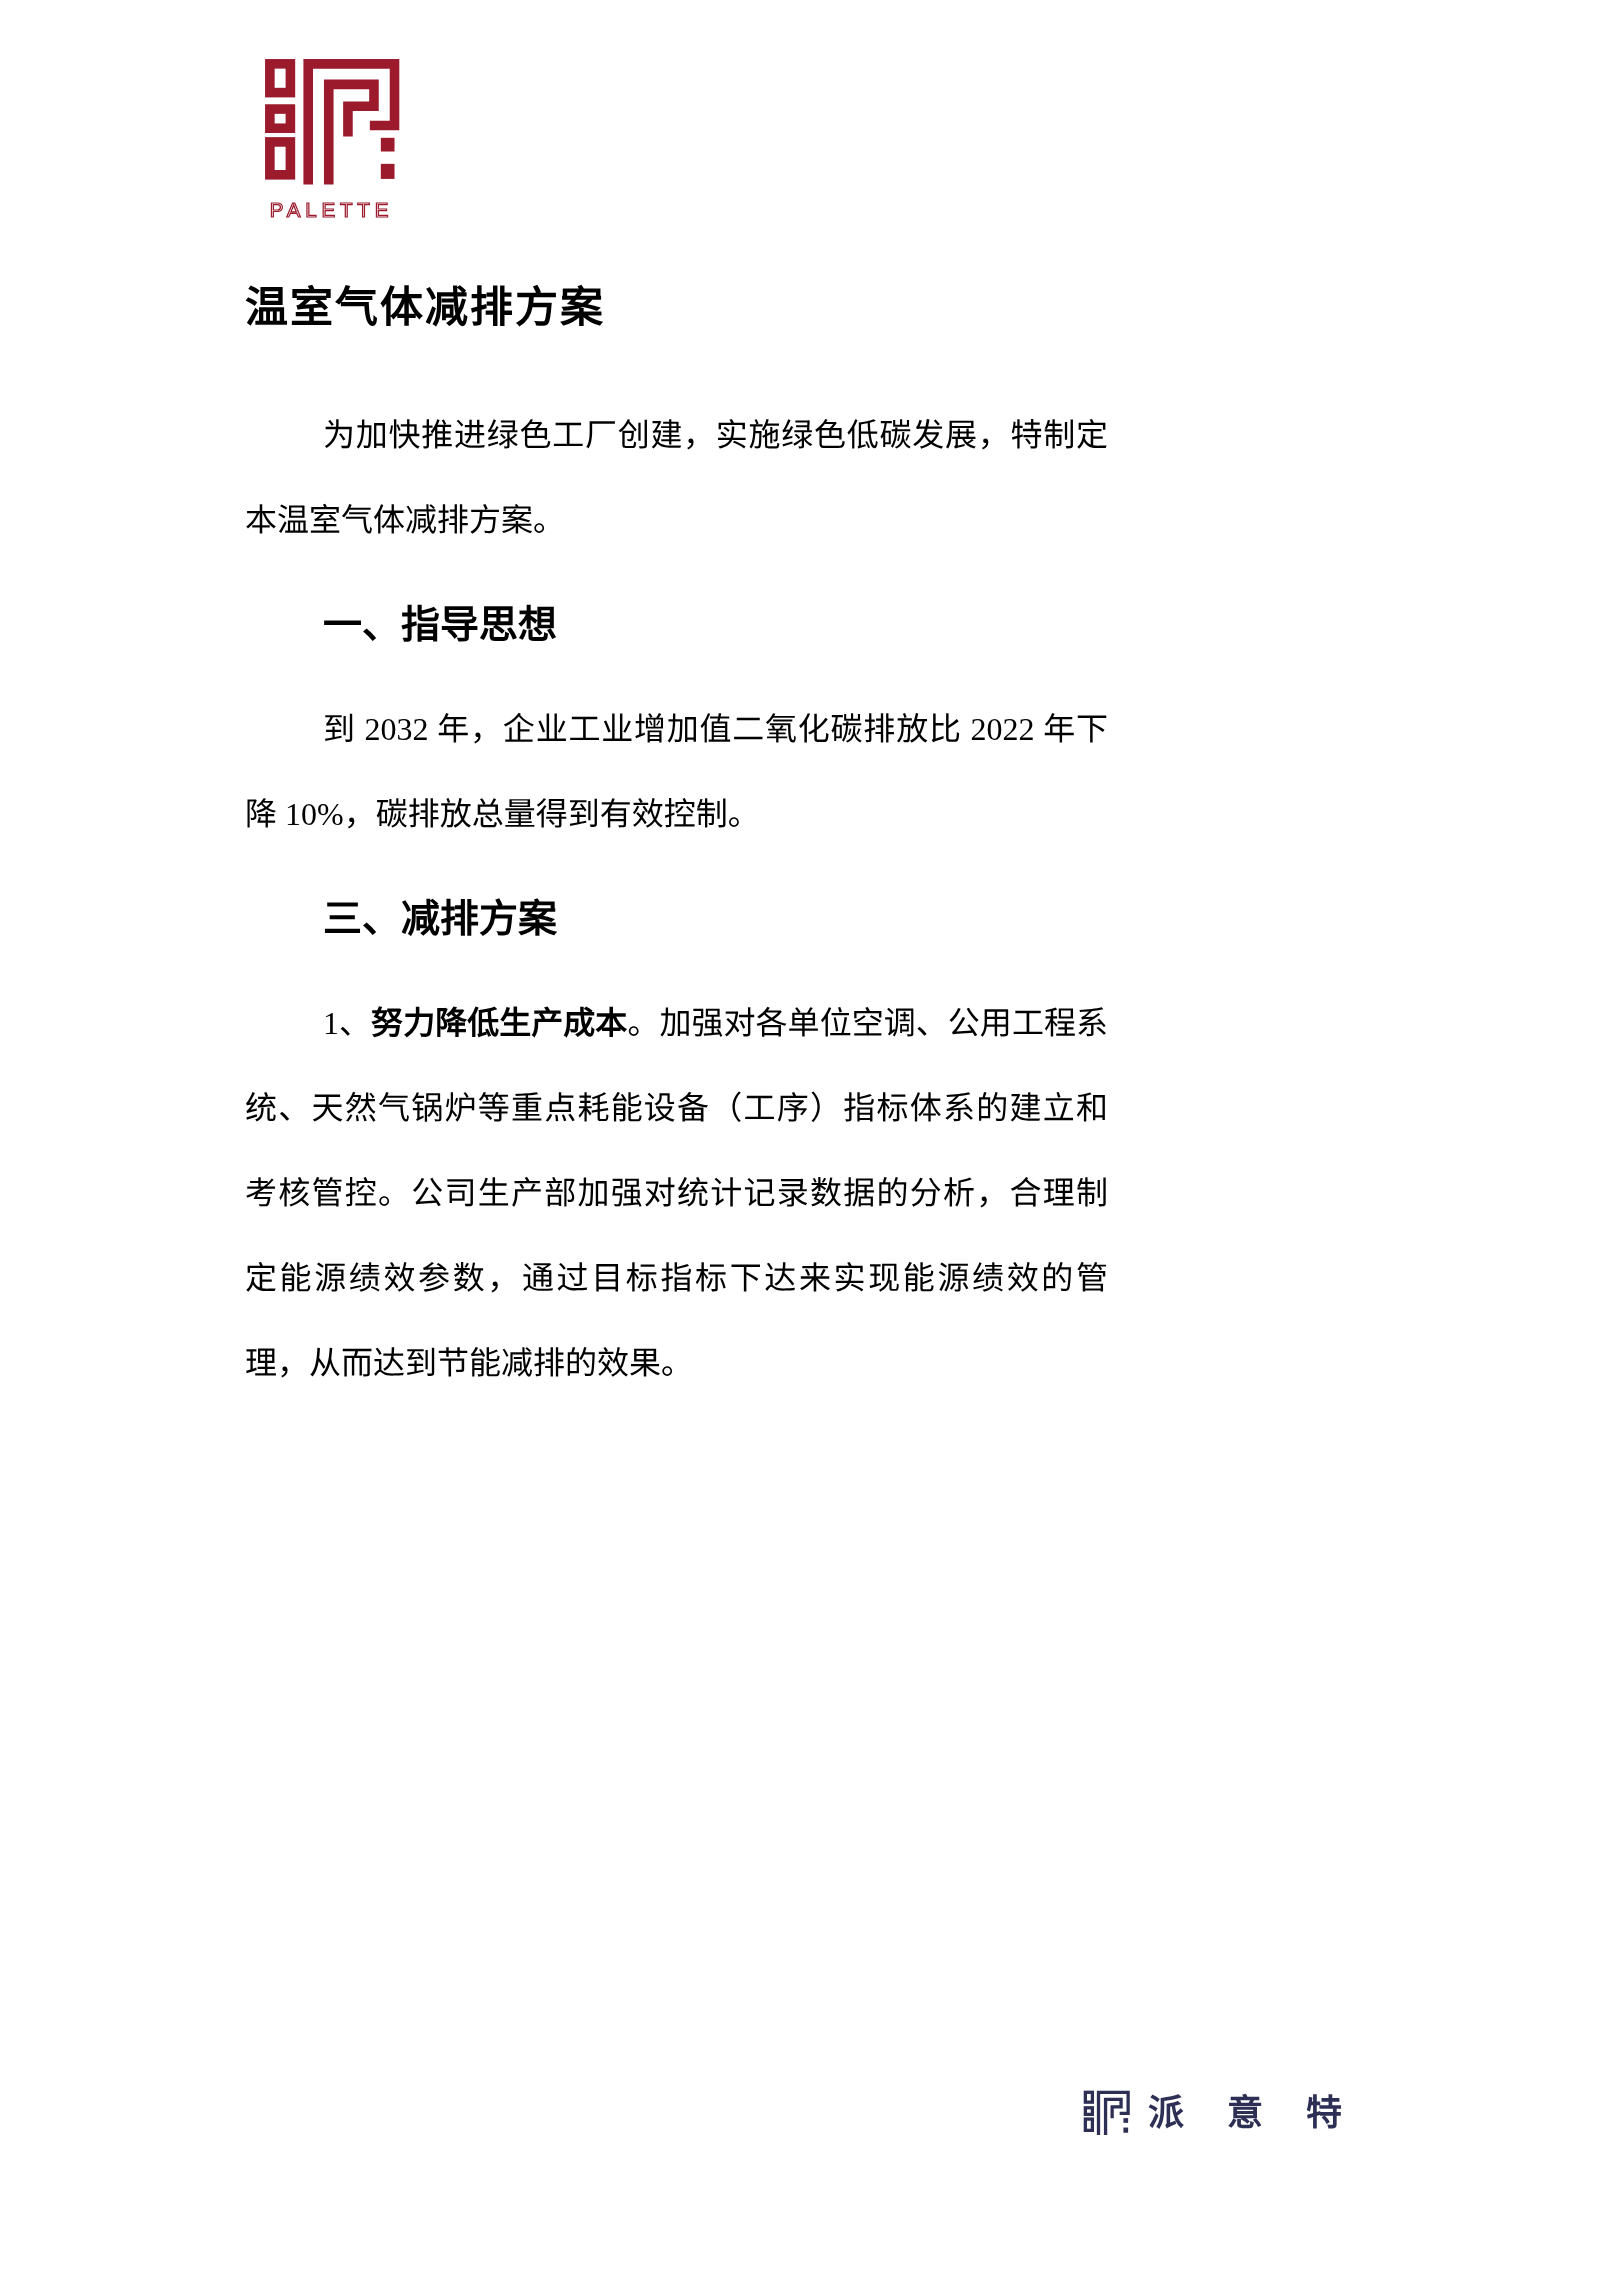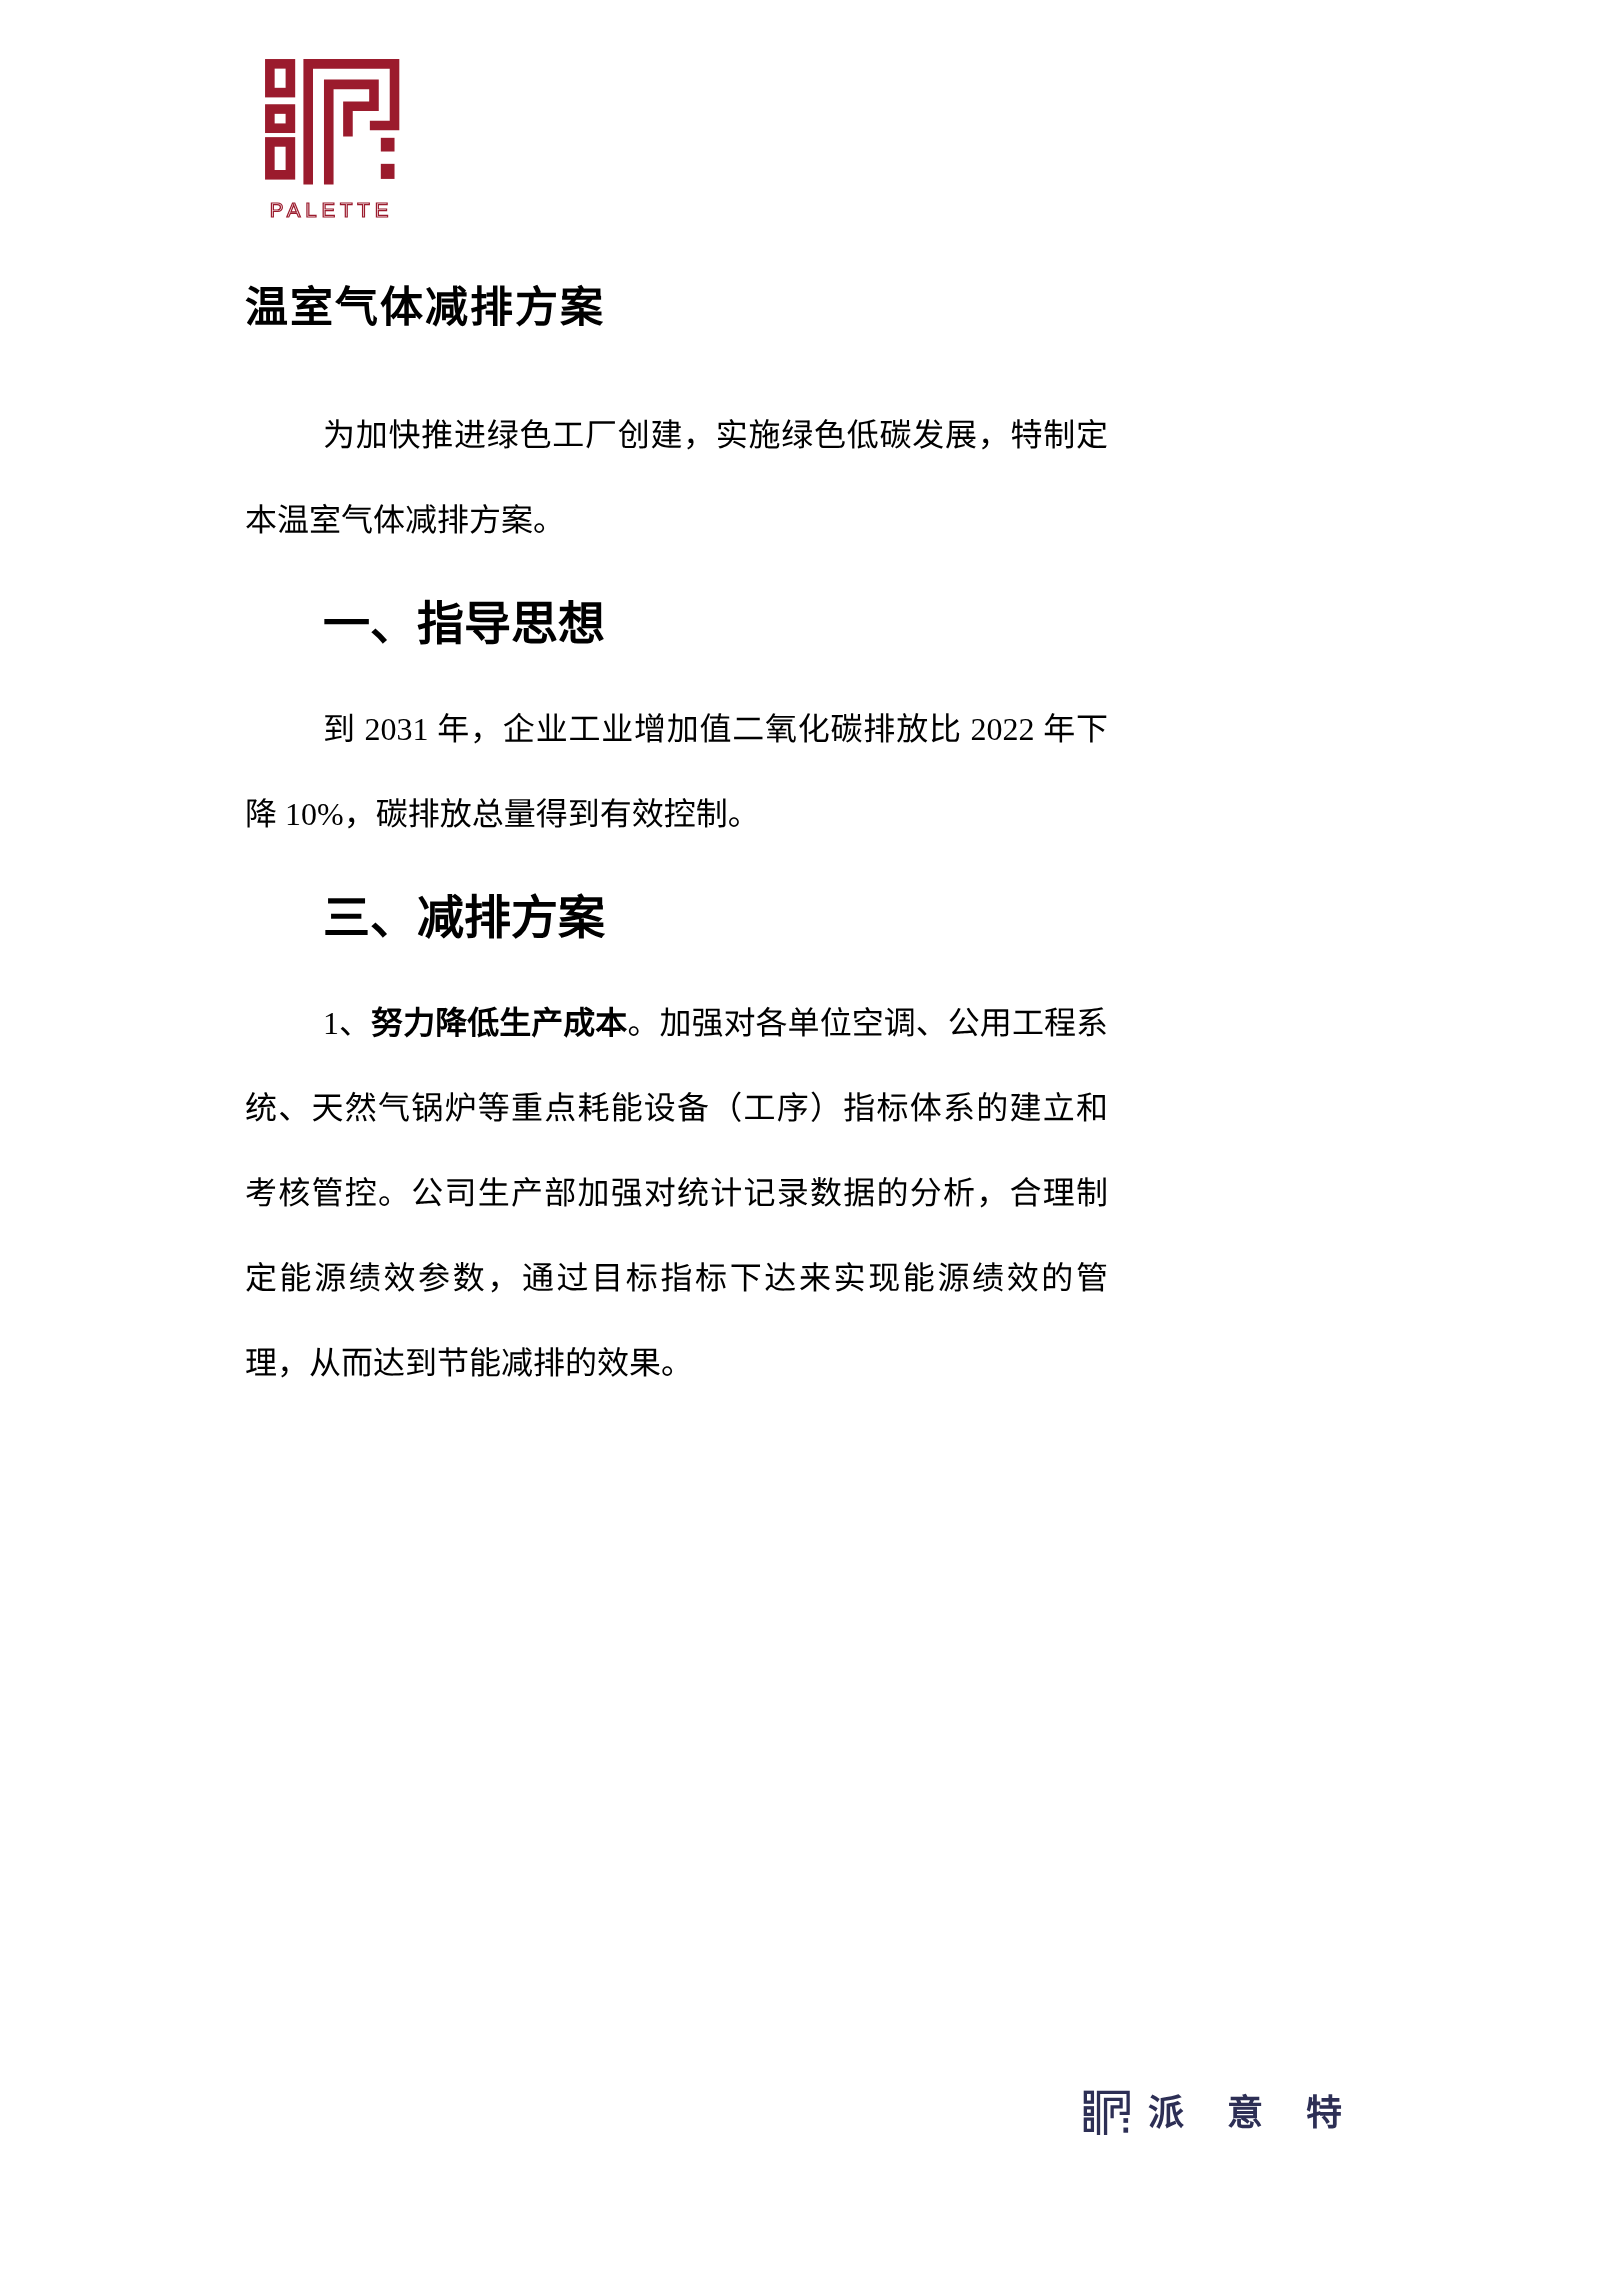--- a/index.html
+++ b/index.html
@@ -31,21 +31,21 @@
     font-size: 32px;
     line-height: 85px;
     text-align: justify;
     text-justify: inter-ideograph;
   }
   .body-par.follow { margin-top: 19.6px; }
   .indent { text-indent: 78px; }
 
   .sec-heading {
     margin: 19.6px 0 0 0;
-    font-size: 47px;
+    font-size: 39px;
     font-weight: bold;
     line-height: 85px;
     text-indent: 78px;
   }
 
   .footer {
     position: absolute;
     left: 0;
     bottom: 155px;
     width: 100%;
@@ -84,21 +84,21 @@
       <text x="50" y="119" text-anchor="middle" font-family="Liberation Sans, DejaVu Sans, sans-serif" font-size="15" letter-spacing="3.5" fill="none" stroke="currentColor" stroke-width="0.9">PALETTE</text>
     </svg>
   </div>
 
   <h1 class="doc-title">温室气体减排方案</h1>
 
   <p class="body-par indent">为加快推进绿色工厂创建，实施绿色低碳发展，特制定本温室气体减排方案。</p>
 
   <h2 class="sec-heading">一、指导思想</h2>
 
-  <p class="body-par follow indent">到 2031 年，企业工业增加值二氧化碳排放比 2022 年下降 10%，碳排放总量得到有效控制。</p>
+  <p class="body-par follow indent">到 2032 年，企业工业增加值二氧化碳排放比 2022 年下降 10%，碳排放总量得到有效控制。</p>
 
   <h2 class="sec-heading">三、减排方案</h2>
   <p class="body-par follow indent"><span>1、</span><b>努力降低生产成本</b><span>。加强对各单位空调、公用工程系统、天然气锅炉等重点耗能设备（工序）指标体系的建立和考核管控。公司生产部加强对统计记录数据的分析，合理制定能源绩效参数，通过目标指标下达来实现能源绩效的管理，从而达到节能减排的效果。</span></p>
 
   <div class="footer" style="color:#2d2f55;">
     <svg width="47" height="51" viewBox="0 0 100 100" aria-hidden="true">
       <g stroke="currentColor" stroke-width="7" fill="none">
         <rect x="5" y="7" width="15" height="21"></rect>
         <rect x="5" y="40" width="15" height="14"></rect>
         <rect x="5" y="64" width="15" height="24"></rect>

